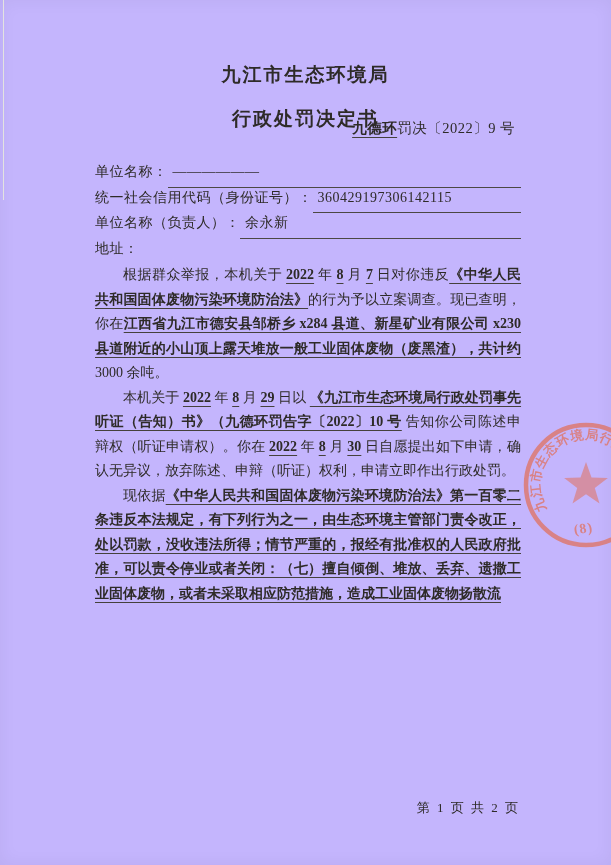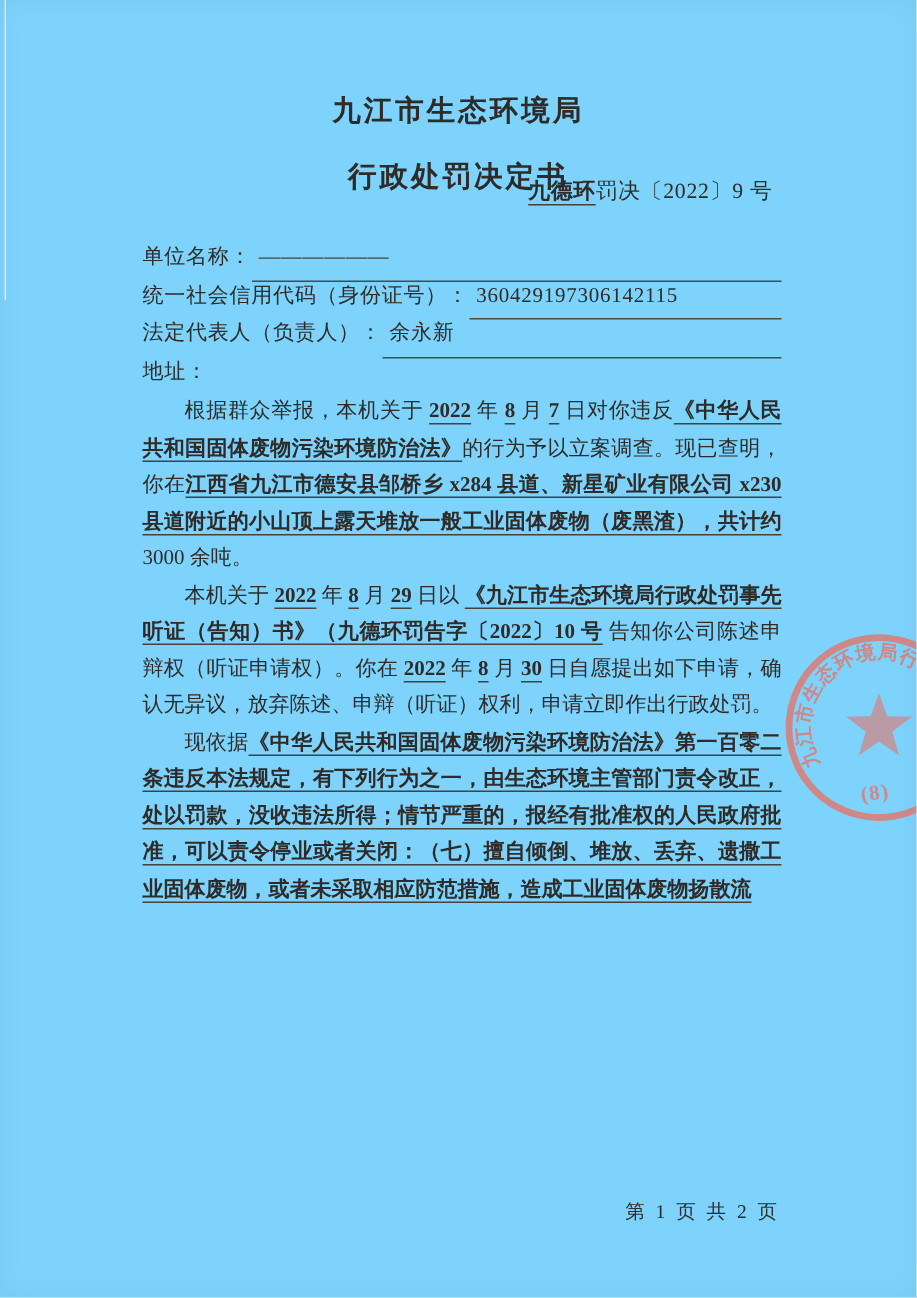--- a/index.html
+++ b/index.html
@@ -1,19 +1,19 @@
 <!DOCTYPE html>
 <html><head>
 <meta charset="utf-8">
 <style>
   html,body{margin:0;padding:0;background:#f2f2f0;}
   .page{
     position:relative;
     width:611px;height:865px;
-    background:#7dd3fc;
+    background:#c4b5fd;
     overflow:hidden;
     font-family:"Liberation Serif","DejaVu Serif",serif;
     color:#2e2b28;
     box-shadow:inset 0 0 18px rgba(0,0,0,0.05);
   }
   .page::before{
     content:"";position:absolute;left:3px;top:0;width:1px;height:200px;
     background:#e3e3e0;
   }
   .doc-title{
@@ -77,21 +77,21 @@
   <div class="fields">
     <div class="field-row">
       <span class="flabel">单位名称：</span>
       <span class="fvalue">——————</span>
     </div>
     <div class="field-row">
       <span class="flabel">统一社会信用代码（身份证号）：</span>
       <span class="fvalue">360429197306142115</span>
     </div>
     <div class="field-row">
-      <span class="flabel">法定代表人（负责人）：</span>
+      <span class="flabel">单位名称（负责人）：</span>
       <span class="fvalue">余永新</span>
     </div>
     <div class="field-row">
       <span class="flabel">地址：</span>
     </div>
   </div>
 
   <div class="doc-body">
     <p><span>根据群众举报，本机关于 </span><span class="u">2022</span><span> 年 </span><span class="u">8</span><span> 月 </span><span class="u">7</span><span> 日对你违反</span><span class="u">《中华人民共和国固体废物污染环境防治法》</span><span>的行为予以立案调查。现已查明，你在</span><span class="u">江西省九江市德安县邹桥乡 x284 县道、新星矿业有限公司 x230 县道附近的小山顶上露天堆放一般工业固体废物（废黑渣），共计约</span><span> 3000 余吨。</span></p>
     <p><span>本机关于 </span><span class="u">2022</span><span> 年 </span><span class="u">8</span><span> 月 </span><span class="u">29</span><span> 日以 </span><span class="u">《九江市生态环境局行政处罚事先听证（告知）书》（九德环罚告字〔2022〕10 号</span><span> 告知你公司陈述申辩权（听证申请权）。你在 </span><span class="u">2022</span><span> 年 </span><span class="u">8</span><span> 月 </span><span class="u">30</span><span> 日自愿提出如下申请，确认无异议，放弃陈述、申辩（听证）权利，申请立即作出行政处罚。</span></p>

